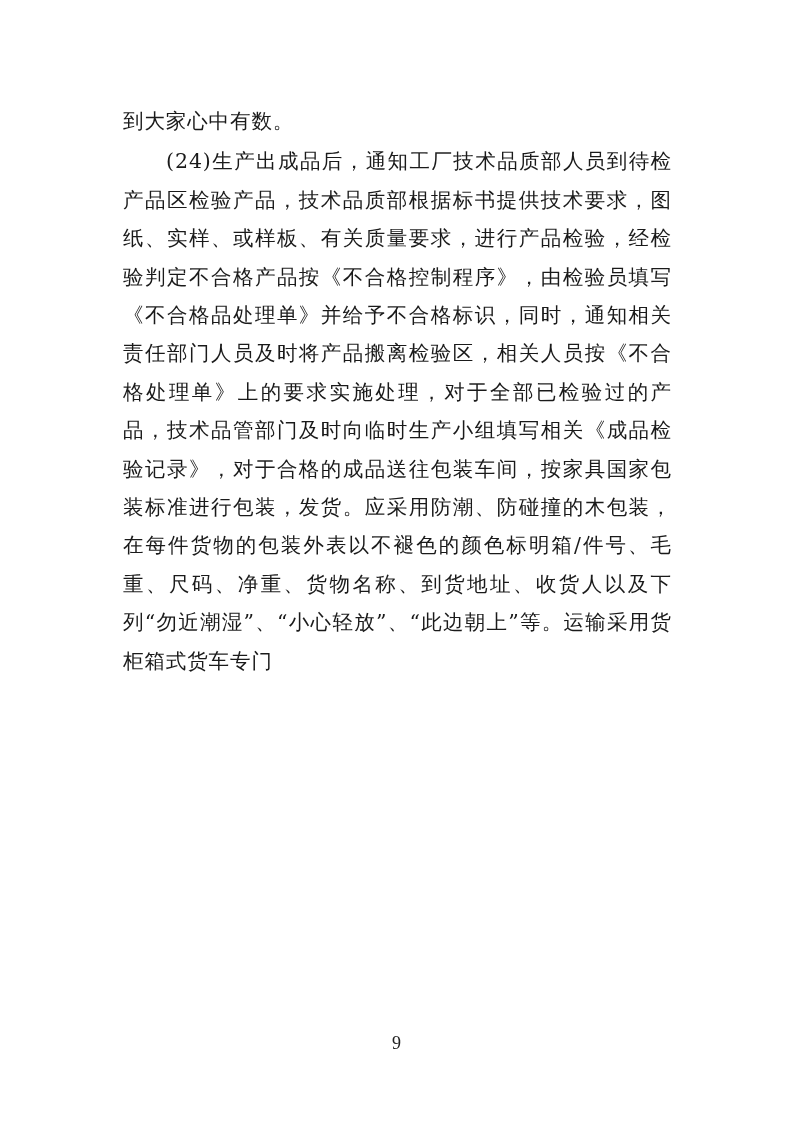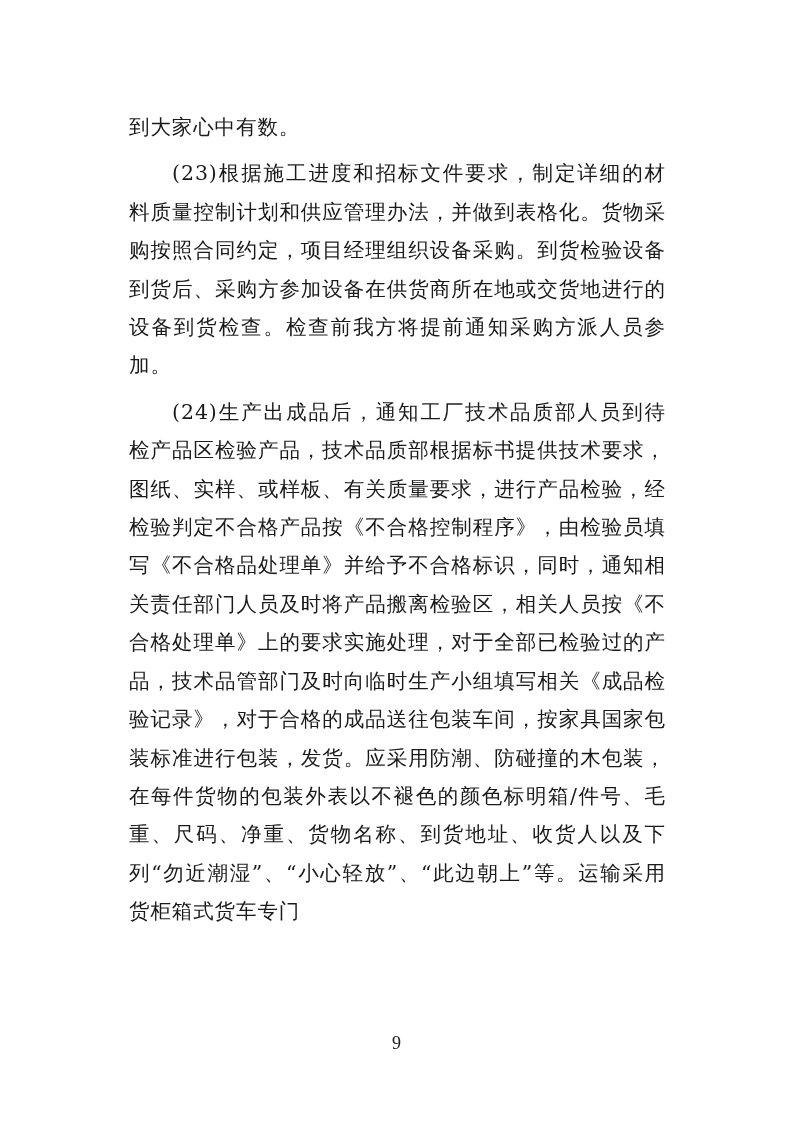--- a/index.html
+++ b/index.html
@@ -8,21 +8,21 @@
       position: absolute;
       left: 121px;
       top: 100px;
       width: 553px;
       font-family: "DejaVu Serif", "Liberation Serif", serif;
       font-size: 20.5px;
       line-height: 38.4px;
       color: #1a1a1a;
     }
     .para {
-      margin: 8px;
+      margin: 2px;
       text-align: justify;
       text-align-last: left;
       text-justify: inter-character;
       word-break: break-all;
       letter-spacing: 0.9px;
     }
     .para.indent { text-indent: 2.1em; }
     .page-number {
       position: absolute;
       left: 0; right: 0;
@@ -31,17 +31,16 @@
       font-family: "Liberation Serif", "DejaVu Serif", serif;
       font-size: 18px;
       color: #222;
     }
   </style>
 </head>
 <body>
 
 <div class="page">
   <p class="para">到大家心中有数。</p>
-  <p class="para indent">(23)根据施工进度和招标文件要求，制定详细的材料质量控制计划和供应管理办法，并做到表格化。货物采购按照合同约定，项目经理组织设备采购。到货检验设备到货后、采购方参加设备在供货商所在地或交货地进行的设备到货检查。检查前我方将提前通知采购方派人员参加。</p>
   <p class="para indent">(24)生产出成品后，通知工厂技术品质部人员到待检产品区检验产品，技术品质部根据标书提供技术要求，图纸、实样、或样板、有关质量要求，进行产品检验，经检验判定不合格产品按《不合格控制程序》，由检验员填写《不合格品处理单》并给予不合格标识，同时，通知相关责任部门人员及时将产品搬离检验区，相关人员按《不合格处理单》上的要求实施处理，对于全部已检验过的产品，技术品管部门及时向临时生产小组填写相关《成品检验记录》，对于合格的成品送往包装车间，按家具国家包装标准进行包装，发货。应采用防潮、防碰撞的木包装，在每件货物的包装外表以不褪色的颜色标明箱/件号、毛重、尺码、净重、货物名称、到货地址、收货人以及下列“勿近潮湿”、“小心轻放”、“此边朝上”等。运输采用货柜箱式货车专门</p>
 </div>
 
 <div class="page-number">9</div>
 
 </body></html>

